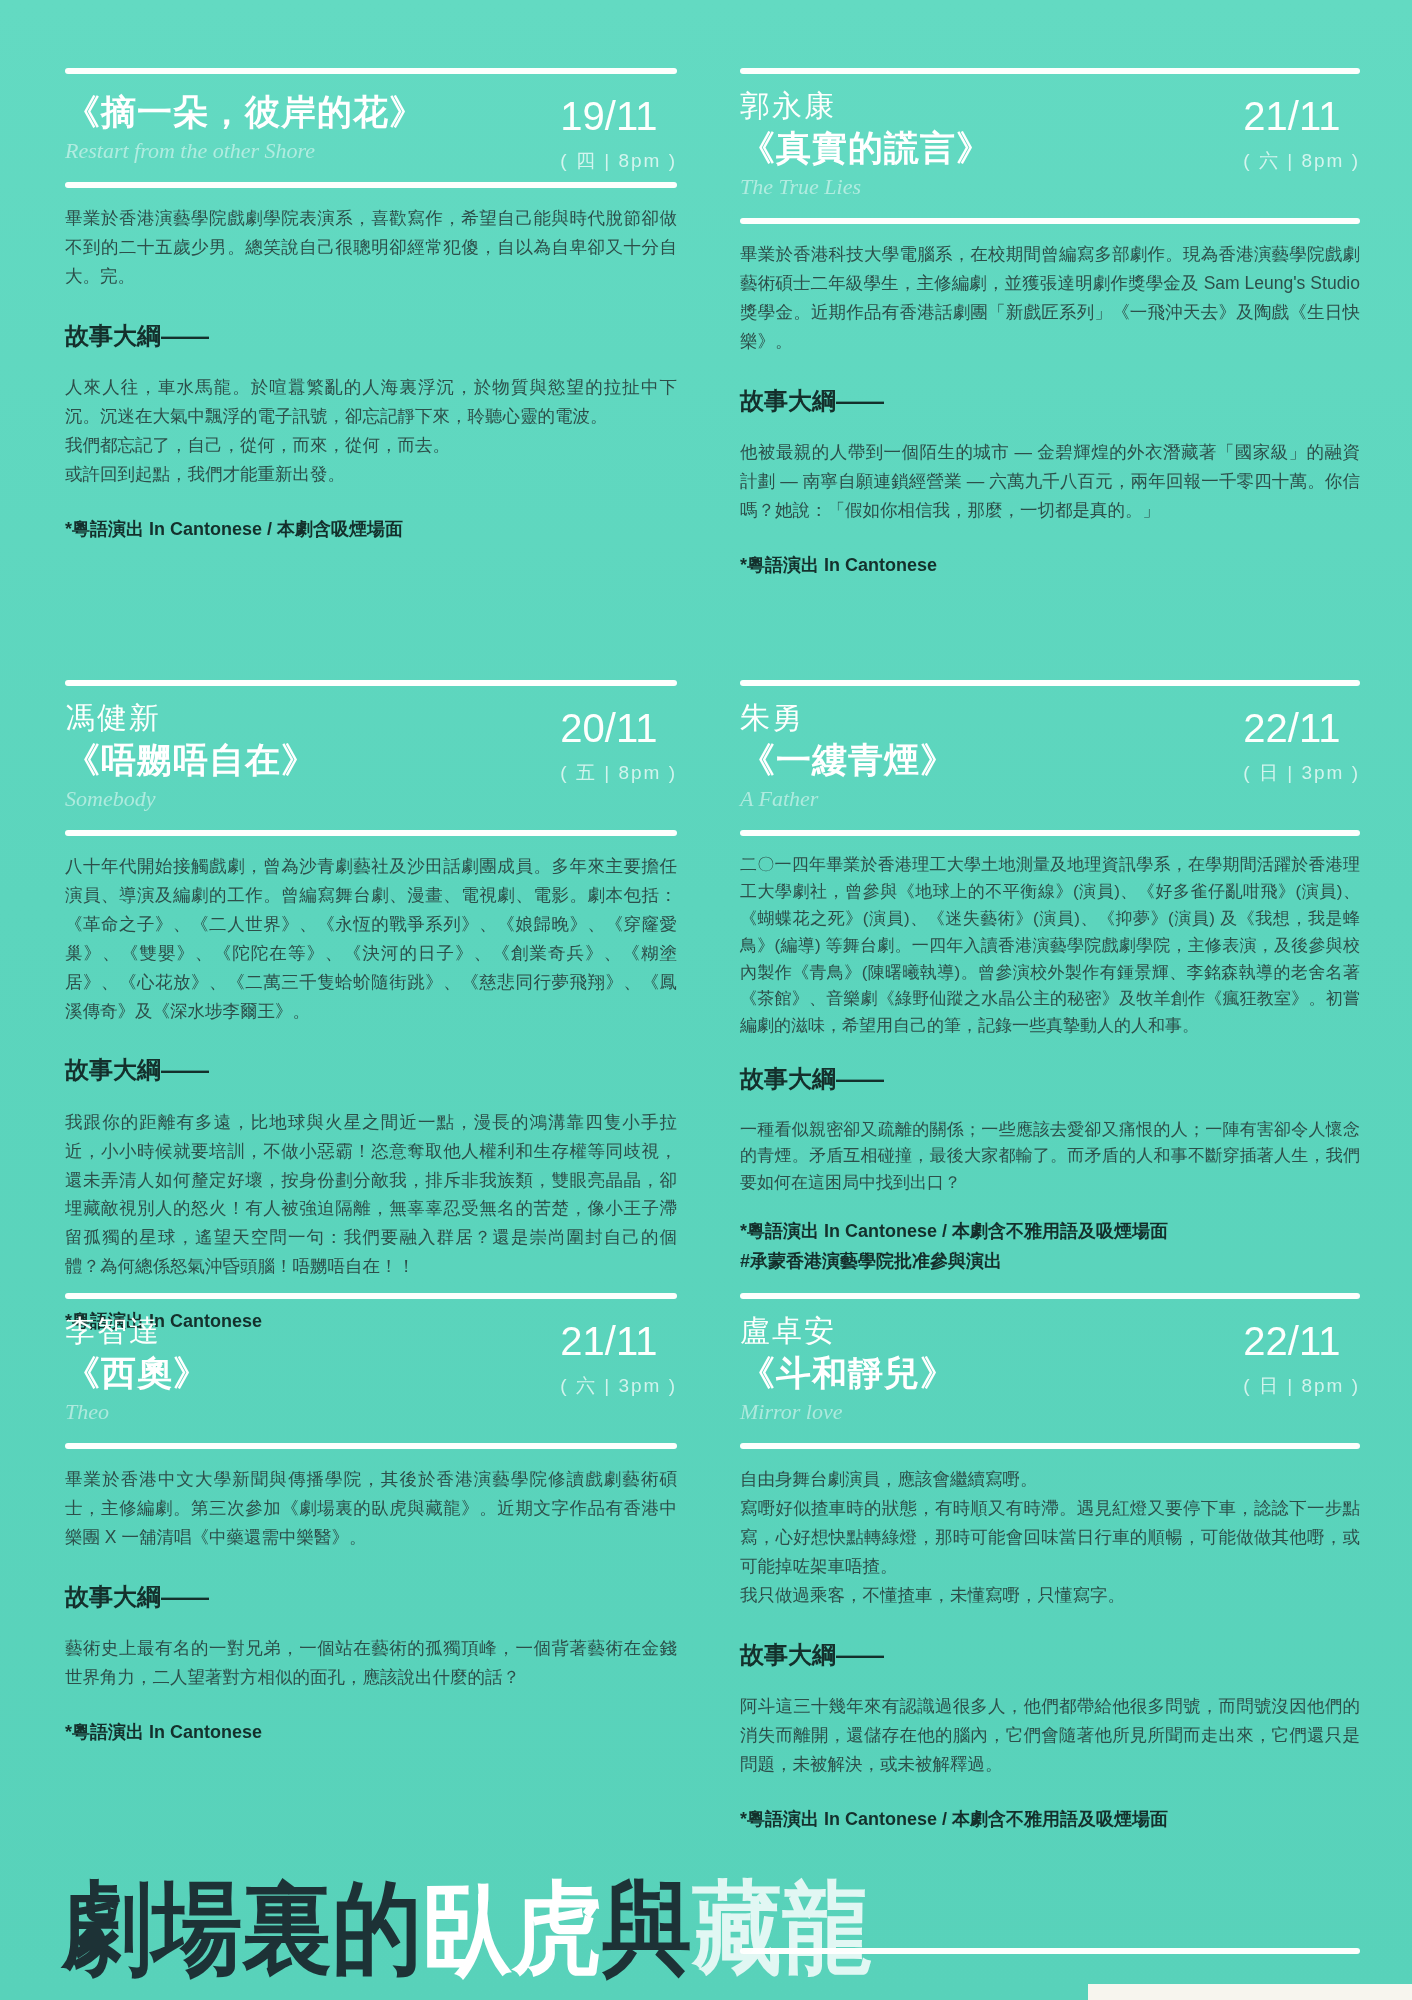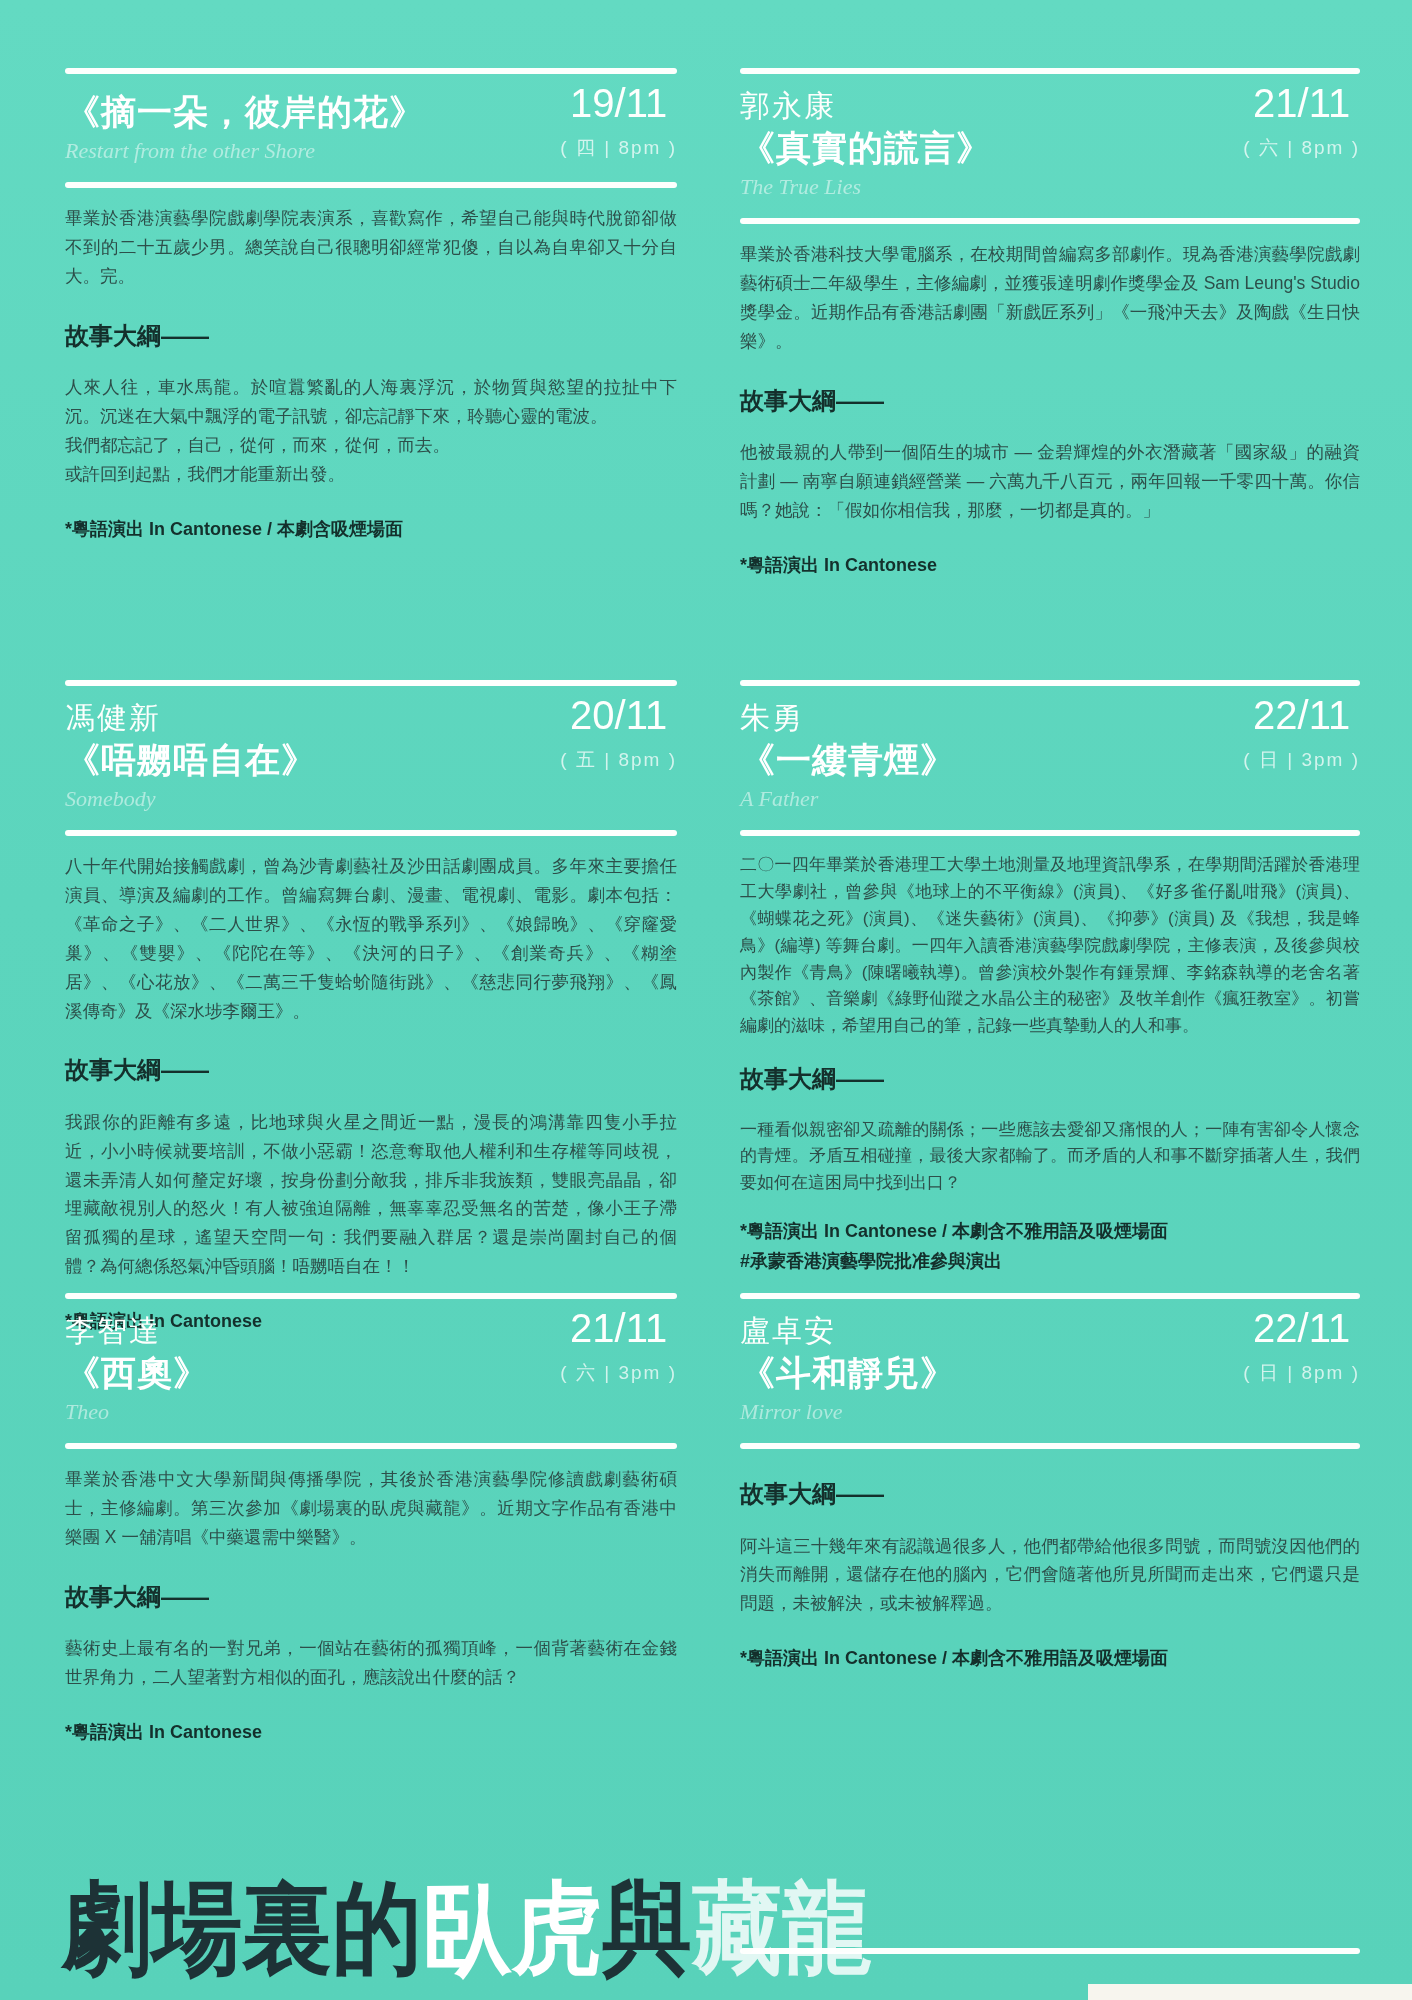--- a/index.html
+++ b/index.html
@@ -14,21 +14,21 @@
   .col-l{left:65px;width:612px;}
   .col-r{left:740px;width:620px;}
   .row1{top:68px;}
   .row2{top:680px;}
   .row3{top:1293px;}
   .rule{height:6px;background:#fdfffd;border-radius:3px;}
   .head{position:relative;padding:14px 0 18px 0;}
   .name{font-size:30px;line-height:1.2;color:#fdfffd;letter-spacing:2px;}
   .title{font-size:35px;line-height:1.25;color:#ffffff;font-weight:bold;letter-spacing:1px;margin-top:2px;}
   .subtitle{font-family:Liberation Serif, serif;font-style:italic;font-size:22px;line-height:1.2;color:rgba(255,255,255,.5);margin-top:4px;}
-  .datebox{position:absolute;top:7px;right:0;text-align:center;}
+  .datebox{position:absolute;top:20px;right:0;text-align:left;}
   .date{font-size:40px;line-height:1.1;color:#fdfffd;}
   .session{font-size:19px;color:rgba(255,255,255,.72);margin-top:10px;letter-spacing:2px;}
   .bio,.story{
     margin:16px 0 0 0;
     font-size:17.5px;line-height:1.65;color:#2d4f4a;
     text-align:justify;white-space:pre-line;
   }
   .story{margin-top:18px;}
   .story-head{margin-top:26px;font-size:24px;font-weight:bold;color:#14302c;line-height:1.6;}
   .note{margin-top:26px;font-size:18px;font-weight:bold;color:#14302c;line-height:1.65;white-space:pre-line;}
@@ -148,20 +148,23 @@
     <div class="head">
       <div class="datebox">
         <div class="date">22/11</div>
         <div class="session">( 日 | 8pm )</div>
       </div>
       <div class="name">盧卓安</div>
       <div class="title">《斗和靜兒》</div>
       <div class="subtitle">Mirror love</div>
     </div>
     <div class="rule"></div>
+    <p class="bio">自由身舞台劇演員，應該會繼續寫嘢。
+寫嘢好似揸車時的狀態，有時順又有時滯。遇見紅燈又要停下車，諗諗下一步點寫，心好想快點轉綠燈，那時可能會回味當日行車的順暢，可能做做其他嘢，或可能掉咗架車唔揸。
+我只做過乘客，不懂揸車，未懂寫嘢，只懂寫字。</p>
     <div class="story-head">故事大綱——</div>
     <p class="story">阿斗這三十幾年來有認識過很多人，他們都帶給他很多問號，而問號沒因他們的消失而離開，還儲存在他的腦內，它們會隨著他所見所聞而走出來，它們還只是問題，未被解決，或未被解釋過。</p>
     <div class="note">*粵語演出 In Cantonese / 本劇含不雅用語及吸煙場面</div>
   </div>
 
   <div class="footer-rule"></div>
 
   <div class="big-title">
     <span class="t-dark">劇場裏的</span><span class="t-white">臥虎</span><span class="t-dark">與</span><span class="t-dim">藏龍</span>
   </div>

